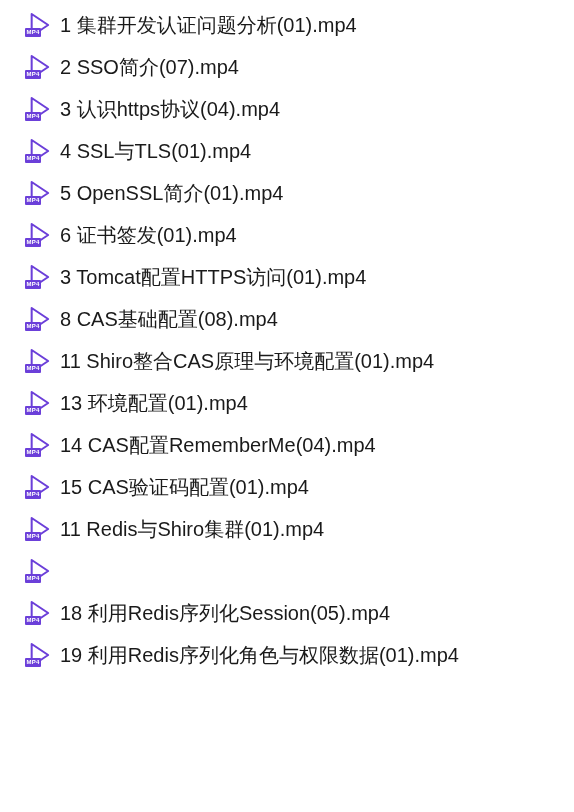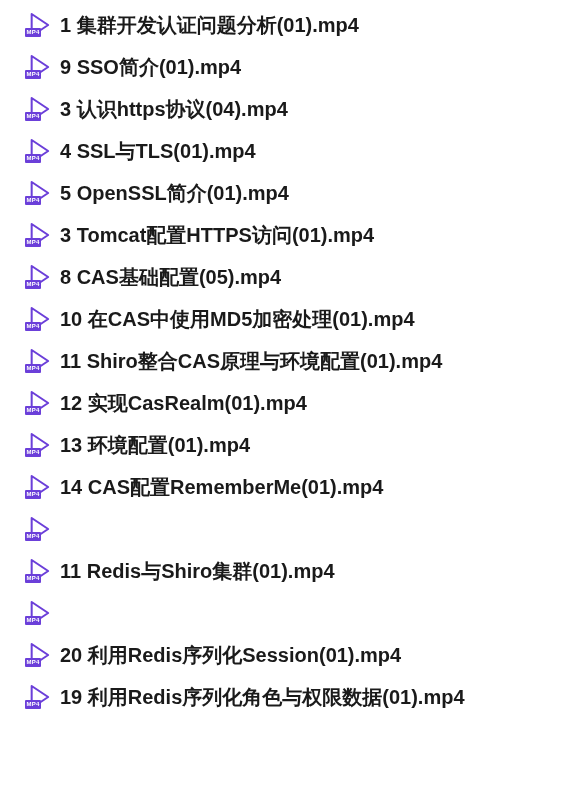--- a/index.html
+++ b/index.html
@@ -43,21 +43,20 @@
       font-weight: bold;
       line-height: 7px;
       padding: 1px 1.5px;
       border-radius: 1px;
       letter-spacing: 0.2px;
     }
     .file-name {
       font-size: 20px;
       color: #1a1a1a;
       white-space: nowrap;
-      font-weight: bold;
     }
   </style>
 </head>
 <body>
 
 <div class="file-list" id="file-list">
     <div class="file-item">
       <span class="video-icon">
         <svg viewBox="0 0 24 28" xmlns="http://www.w3.org/2000/svg">
   <path d="M 4 2 L 22 14 L 4 26 Z" fill="none" stroke="#6b3fd9" stroke-width="2.2" stroke-linejoin="round" stroke-linecap="round"></path>
@@ -66,21 +65,21 @@
       </span>
       <span class="file-name">1 集群开发认证问题分析(01).mp4</span>
     </div>
     <div class="file-item">
       <span class="video-icon">
         <svg viewBox="0 0 24 28" xmlns="http://www.w3.org/2000/svg">
   <path d="M 4 2 L 22 14 L 4 26 Z" fill="none" stroke="#6b3fd9" stroke-width="2.2" stroke-linejoin="round" stroke-linecap="round"></path>
 </svg>
         <span class="mp4-badge">MP4</span>
       </span>
-      <span class="file-name">9 SSO简介(01).mp4</span>
+      <span class="file-name">2 SSO简介(07).mp4</span>
     </div>
     <div class="file-item">
       <span class="video-icon">
         <svg viewBox="0 0 24 28" xmlns="http://www.w3.org/2000/svg">
   <path d="M 4 2 L 22 14 L 4 26 Z" fill="none" stroke="#6b3fd9" stroke-width="2.2" stroke-linejoin="round" stroke-linecap="round"></path>
 </svg>
         <span class="mp4-badge">MP4</span>
       </span>
       <span class="file-name">3 认识https协议(04).mp4</span>
     </div>
@@ -102,83 +101,75 @@
       </span>
       <span class="file-name">5 OpenSSL简介(01).mp4</span>
     </div>
     <div class="file-item">
       <span class="video-icon">
         <svg viewBox="0 0 24 28" xmlns="http://www.w3.org/2000/svg">
   <path d="M 4 2 L 22 14 L 4 26 Z" fill="none" stroke="#6b3fd9" stroke-width="2.2" stroke-linejoin="round" stroke-linecap="round"></path>
 </svg>
         <span class="mp4-badge">MP4</span>
       </span>
+      <span class="file-name">6 证书签发(01).mp4</span>
+    </div>
+    <div class="file-item">
+      <span class="video-icon">
+        <svg viewBox="0 0 24 28" xmlns="http://www.w3.org/2000/svg">
+  <path d="M 4 2 L 22 14 L 4 26 Z" fill="none" stroke="#6b3fd9" stroke-width="2.2" stroke-linejoin="round" stroke-linecap="round"></path>
+</svg>
+        <span class="mp4-badge">MP4</span>
+      </span>
       <span class="file-name">3 Tomcat配置HTTPS访问(01).mp4</span>
     </div>
     <div class="file-item">
       <span class="video-icon">
         <svg viewBox="0 0 24 28" xmlns="http://www.w3.org/2000/svg">
   <path d="M 4 2 L 22 14 L 4 26 Z" fill="none" stroke="#6b3fd9" stroke-width="2.2" stroke-linejoin="round" stroke-linecap="round"></path>
 </svg>
         <span class="mp4-badge">MP4</span>
       </span>
-      <span class="file-name">8 CAS基础配置(05).mp4</span>
-    </div>
-    <div class="file-item">
-      <span class="video-icon">
-        <svg viewBox="0 0 24 28" xmlns="http://www.w3.org/2000/svg">
-  <path d="M 4 2 L 22 14 L 4 26 Z" fill="none" stroke="#6b3fd9" stroke-width="2.2" stroke-linejoin="round" stroke-linecap="round"></path>
-</svg>
-        <span class="mp4-badge">MP4</span>
-      </span>
-      <span class="file-name">10 在CAS中使用MD5加密处理(01).mp4</span>
+      <span class="file-name">8 CAS基础配置(08).mp4</span>
     </div>
     <div class="file-item">
       <span class="video-icon">
         <svg viewBox="0 0 24 28" xmlns="http://www.w3.org/2000/svg">
   <path d="M 4 2 L 22 14 L 4 26 Z" fill="none" stroke="#6b3fd9" stroke-width="2.2" stroke-linejoin="round" stroke-linecap="round"></path>
 </svg>
         <span class="mp4-badge">MP4</span>
       </span>
       <span class="file-name">11 Shiro整合CAS原理与环境配置(01).mp4</span>
     </div>
     <div class="file-item">
       <span class="video-icon">
         <svg viewBox="0 0 24 28" xmlns="http://www.w3.org/2000/svg">
   <path d="M 4 2 L 22 14 L 4 26 Z" fill="none" stroke="#6b3fd9" stroke-width="2.2" stroke-linejoin="round" stroke-linecap="round"></path>
 </svg>
         <span class="mp4-badge">MP4</span>
       </span>
-      <span class="file-name">12 实现CasRealm(01).mp4</span>
-    </div>
-    <div class="file-item">
-      <span class="video-icon">
-        <svg viewBox="0 0 24 28" xmlns="http://www.w3.org/2000/svg">
-  <path d="M 4 2 L 22 14 L 4 26 Z" fill="none" stroke="#6b3fd9" stroke-width="2.2" stroke-linejoin="round" stroke-linecap="round"></path>
-</svg>
-        <span class="mp4-badge">MP4</span>
-      </span>
       <span class="file-name">13 环境配置(01).mp4</span>
     </div>
     <div class="file-item">
       <span class="video-icon">
         <svg viewBox="0 0 24 28" xmlns="http://www.w3.org/2000/svg">
   <path d="M 4 2 L 22 14 L 4 26 Z" fill="none" stroke="#6b3fd9" stroke-width="2.2" stroke-linejoin="round" stroke-linecap="round"></path>
 </svg>
         <span class="mp4-badge">MP4</span>
       </span>
-      <span class="file-name">14 CAS配置RememberMe(01).mp4</span>
-    </div>
-    <div class="file-item">
-      <span class="video-icon">
-        <svg viewBox="0 0 24 28" xmlns="http://www.w3.org/2000/svg">
-  <path d="M 4 2 L 22 14 L 4 26 Z" fill="none" stroke="#6b3fd9" stroke-width="2.2" stroke-linejoin="round" stroke-linecap="round"></path>
-</svg>
-        <span class="mp4-badge">MP4</span>
-      </span>
+      <span class="file-name">14 CAS配置RememberMe(04).mp4</span>
+    </div>
+    <div class="file-item">
+      <span class="video-icon">
+        <svg viewBox="0 0 24 28" xmlns="http://www.w3.org/2000/svg">
+  <path d="M 4 2 L 22 14 L 4 26 Z" fill="none" stroke="#6b3fd9" stroke-width="2.2" stroke-linejoin="round" stroke-linecap="round"></path>
+</svg>
+        <span class="mp4-badge">MP4</span>
+      </span>
+      <span class="file-name">15 CAS验证码配置(01).mp4</span>
     </div>
     <div class="file-item">
       <span class="video-icon">
         <svg viewBox="0 0 24 28" xmlns="http://www.w3.org/2000/svg">
   <path d="M 4 2 L 22 14 L 4 26 Z" fill="none" stroke="#6b3fd9" stroke-width="2.2" stroke-linejoin="round" stroke-linecap="round"></path>
 </svg>
         <span class="mp4-badge">MP4</span>
       </span>
       <span class="file-name">11 Redis与Shiro集群(01).mp4</span>
     </div>
@@ -190,21 +181,21 @@
         <span class="mp4-badge">MP4</span>
       </span>
     </div>
     <div class="file-item">
       <span class="video-icon">
         <svg viewBox="0 0 24 28" xmlns="http://www.w3.org/2000/svg">
   <path d="M 4 2 L 22 14 L 4 26 Z" fill="none" stroke="#6b3fd9" stroke-width="2.2" stroke-linejoin="round" stroke-linecap="round"></path>
 </svg>
         <span class="mp4-badge">MP4</span>
       </span>
-      <span class="file-name">20 利用Redis序列化Session(01).mp4</span>
+      <span class="file-name">18 利用Redis序列化Session(05).mp4</span>
     </div>
     <div class="file-item">
       <span class="video-icon">
         <svg viewBox="0 0 24 28" xmlns="http://www.w3.org/2000/svg">
   <path d="M 4 2 L 22 14 L 4 26 Z" fill="none" stroke="#6b3fd9" stroke-width="2.2" stroke-linejoin="round" stroke-linecap="round"></path>
 </svg>
         <span class="mp4-badge">MP4</span>
       </span>
       <span class="file-name">19 利用Redis序列化角色与权限数据(01).mp4</span>
     </div>

